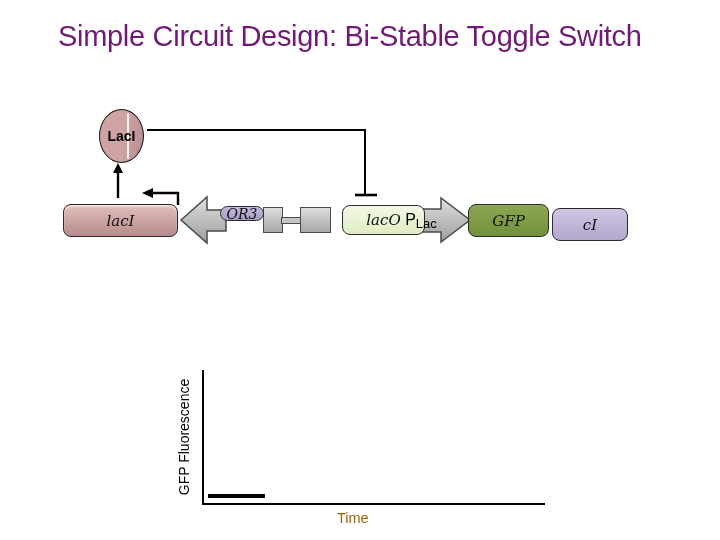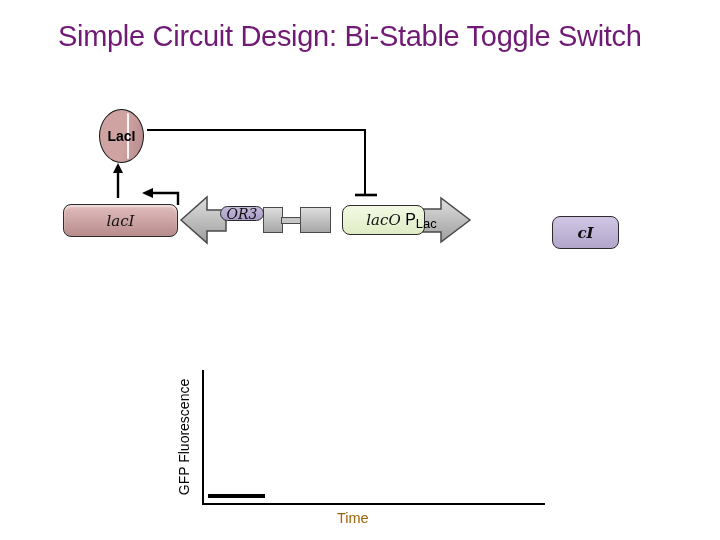--- a/index.html
+++ b/index.html
@@ -24,22 +24,22 @@
   }
   .box-laci { left:63px;  top:204px; width:115px; height:33px;
     background:linear-gradient(to bottom,#e2bebe,#b78b8b);
     box-shadow:inset 0 2px 2px rgba(255,255,255,.55); }
   .box-or3  { left:220px; top:206px; width:44px;  height:15px;
     background:linear-gradient(to bottom,#c4bada,#a79bc5); font-size:14px; }
   .box-laco { left:342px; top:205px; width:83px;  height:30px;
     background:linear-gradient(to bottom,#f3f9e4,#dfecc5); }
   .box-gfp  { left:468px; top:204px; width:81px;  height:33px;
     background:linear-gradient(to bottom,#8ca751,#73903b); }
-  .box-ci   { left:552px; top:216px; width:67px;  height:33px;
-    background:linear-gradient(to bottom,#d0c6e3,#b2a6cc);font-weight:bold; }
+  .box-ci   { left:552px; top:208px; width:76px;  height:33px;
+    background:linear-gradient(to bottom,#d0c6e3,#b2a6cc); }
 
   
   .stub {
     position:absolute; box-sizing:border-box;
     border:1.4px solid #4a4a4a;
     background:linear-gradient(to bottom,#dddddd,#a7a7a7);
   }
   .stub-left  { left:263px; top:207px; width:20px; height:26px; }
   .stub-right { left:300px; top:207px; width:31px; height:26px; }
   .linker {
@@ -130,20 +130,23 @@
 
   <div class="box box-laci">
     <span>lacI</span>
   </div>
   <div class="box box-or3">
     <span>OR3</span>
   </div>
   <div class="box box-laco">
     <span>lacO</span>
   </div>
+  <div class="box box-gfp">
+    <span>GFP</span>
+  </div>
   <div class="box box-ci">
     <span>cI</span>
   </div>
 
   <div class="plac">
     <span>P</span>
       <span class="sub">Lac</span>
   </div>
 
   <div class="yaxis"></div>

